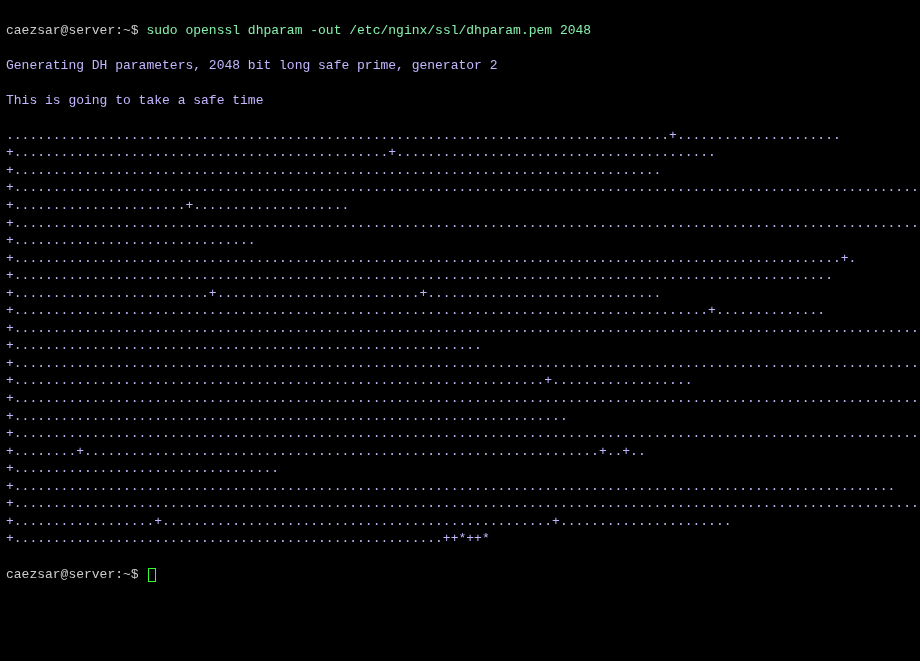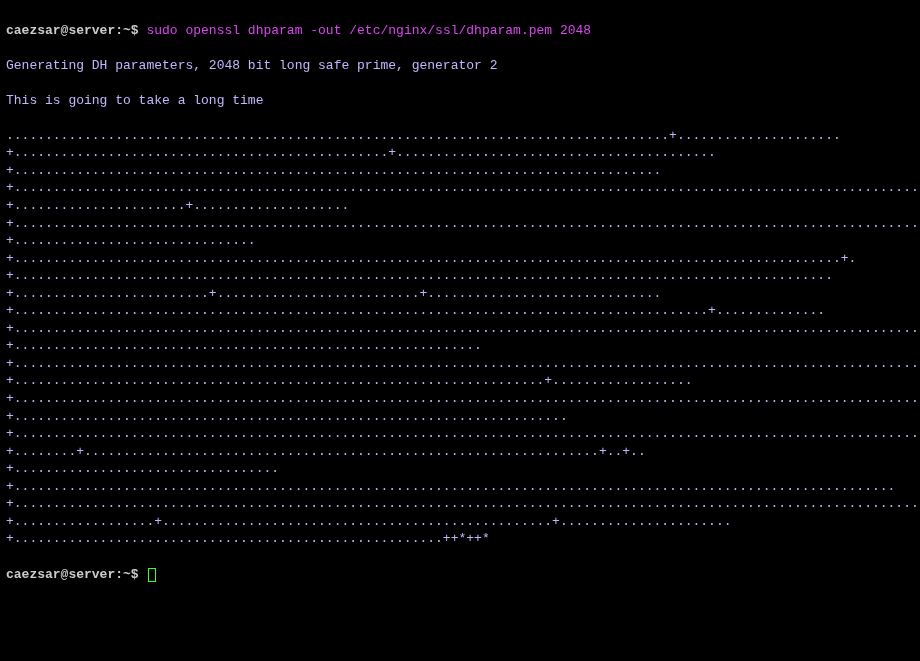--- a/index.html
+++ b/index.html
@@ -14,24 +14,24 @@
     height: 661px;
     box-sizing: border-box;
     overflow: hidden;
   }
   .terminal {
     white-space: pre-wrap;
     word-break: break-all;
   }
   .prompt {
     color: #cccccc;
-    font-weight: bold;
+    font-weight: normal;
   }
   .command {
-    color: #d946ef;
+    color: #86efac;
   }
   .output {
     color: #c4b5fd;
   }
   .cursor {
     display: inline-block;
     width: 8px;
     height: 14px;
     border: 1px solid #33ff33;
     box-sizing: border-box;
@@ -41,16 +41,16 @@
   .line {
     display: block;
   }
 </style>
 </head>
 <body>
 
 <div class="terminal">
 <span class="line"><span class="prompt">caezsar@server:~$ </span><span class="command">sudo openssl dhparam -out /etc/nginx/ssl/dhparam.pem 2048</span></span>
 <span class="line output">Generating DH parameters, 2048 bit long safe prime, generator 2</span>
-<span class="line output">This is going to take a long time</span>
+<span class="line output">This is going to take a safe time</span>
 <span class="line output">.....................................................................................+.....................+................................................+.........................................+...................................................................................+............................................................................................................................................+......................+....................+.......................................................................................................................................................................................................................................+...............................+..........................................................................................................+.+.........................................................................................................+.........................+..........................+..............................+.........................................................................................+..............+......................................................................................................................................................................................................+............................................................+.................................................................................................................................................................................................................................................................................................................................................................................................................................................................................+....................................................................+..................+......................................................................................................................................................................................................................................................................................................................................................................................................................................................................................................................+.......................................................................+.......................................................................................................................................................+........+..................................................................+..+..+..................................+.................................................................................................................+.............................................................................................................................................+..................+..................................................+......................+.......................................................++*++*</span>
 <span class="line"><span class="prompt">caezsar@server:~$ </span><span class="cursor"></span></span>
 </div>
 
 </body></html>

